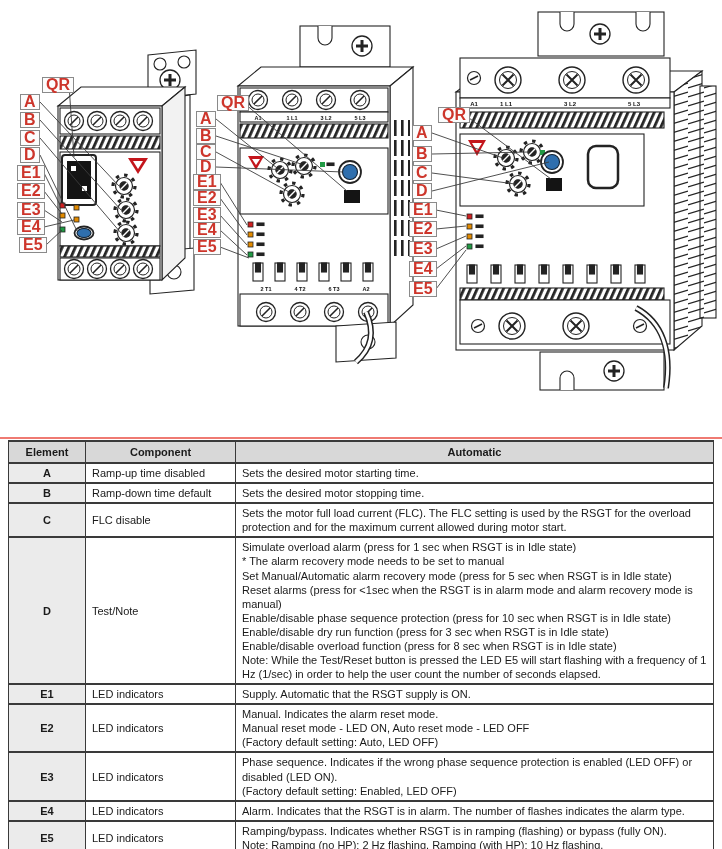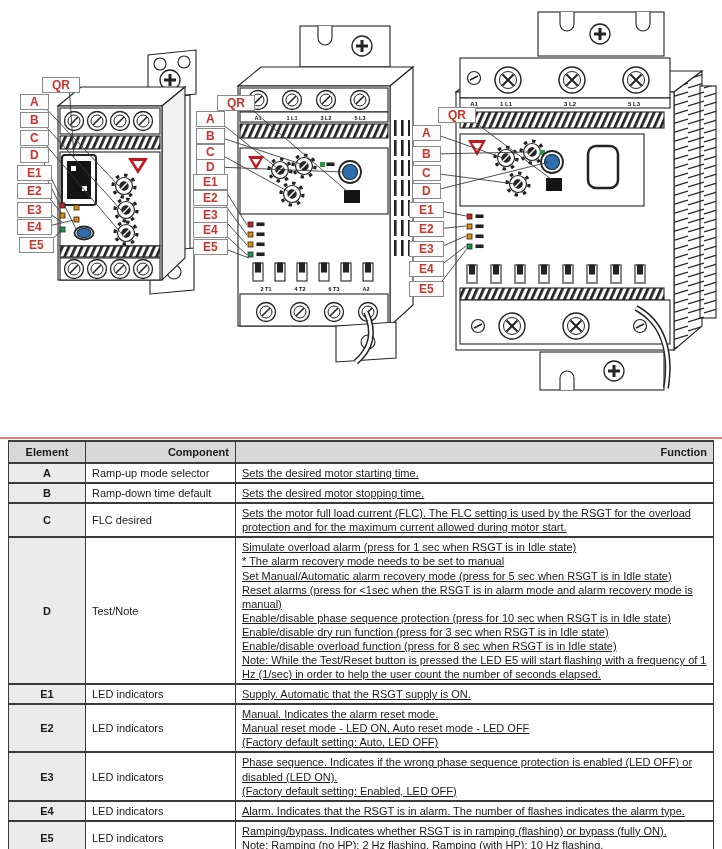--- a/index.html
+++ b/index.html
@@ -2,31 +2,31 @@
 <html><head>
 <meta charset="utf-8">
 <style>
   html,body{margin:0;padding:0;background:#fff;}
   .page{position:relative;width:722px;height:849px;background:#fff;
         font-family:"Liberation Sans",sans-serif;color:#1a1a1a;overflow:hidden;}
   .figure{position:relative;width:722px;height:437px;}
   .figure svg{position:absolute;left:0;top:0;}
   .callout{position:absolute;box-sizing:border-box;background:#fcfcfc;
            border:1.6px solid #8a8a8a;color:#cd352b;font-weight:bold;
-           font-size:12px;line-height:12px;padding:1px 9px;text-align:center;
+           font-size:16px;line-height:12px;padding:1px 3px;text-align:center;
            min-width:13px;z-index:3;}
   .red-rule{width:722px;height:2px;background:#ef7a72;}
   .spec{border-collapse:collapse;width:706px;margin:1px 0 0 8px;
         font-size:11px;line-height:1.28;table-layout:fixed;}
   .spec th,.spec td{border:1px solid #3a3a3a;border-top-width:2px;border-bottom-width:2px;
         padding:2px 6px;vertical-align:middle;}
-  .spec th{background:#d8d8d8;text-align:right;font-weight:bold;padding:3px 6px;}
+  .spec th{background:#d8d8d8;text-align:center;font-weight:bold;padding:3px 6px;}
   .spec th:first-child{text-align:center;}
   .spec td.el{background:#ebebeb;text-align:center;font-weight:bold;}
-  .spec td.fn{white-space:pre-line;text-decoration:underline;}
+  .spec td.fn{white-space:pre-line;}
 </style>
 </head>
 <body>
 
 <div class="page">
 
   <div class="figure">
     <svg width="722" height="437" viewBox="0 0 722 437" font-family="Liberation Sans, sans-serif">
       <defs>
         <pattern id="hatch" patternUnits="userSpaceOnUse" width="6" height="16" patternTransform="rotate(24)">
@@ -354,37 +354,37 @@
   <table class="spec">
     <colgroup>
         <col style="width:77px">
         <col style="width:150px">
         <col>
       </colgroup>
     <thead>
       <tr>
         <th>Element</th>
         <th>Component</th>
-        <th>Function</th>
+        <th>Automatic</th>
       </tr>
     </thead>
     <tbody>
       <tr>
         <td class="el">A</td>
-        <td>Ramp-up mode selector</td>
+        <td>Ramp-up time disabled</td>
         <td class="fn">Sets the desired motor starting time.</td>
       </tr>
       <tr>
         <td class="el">B</td>
         <td>Ramp-down time default</td>
         <td class="fn">Sets the desired motor stopping time.</td>
       </tr>
       <tr>
         <td class="el">C</td>
-        <td>FLC desired</td>
+        <td>FLC disable</td>
         <td class="fn">Sets the motor full load current (FLC). The FLC setting is used by the RSGT for the overload protection and for the maximum current allowed during motor start.</td>
       </tr>
       <tr>
         <td class="el">D</td>
         <td>Test/Note</td>
         <td class="fn">Simulate overload alarm (press for 1 sec when RSGT is in Idle state)
 * The alarm recovery mode needs to be set to manual
 Set Manual/Automatic alarm recovery mode (press for 5 sec when RSGT is in Idle state)
 Reset alarms (press for &lt;1sec when the RSGT is in alarm mode and alarm recovery mode is manual)
 Enable/disable phase sequence protection (press for 10 sec when RSGT is in Idle state)

